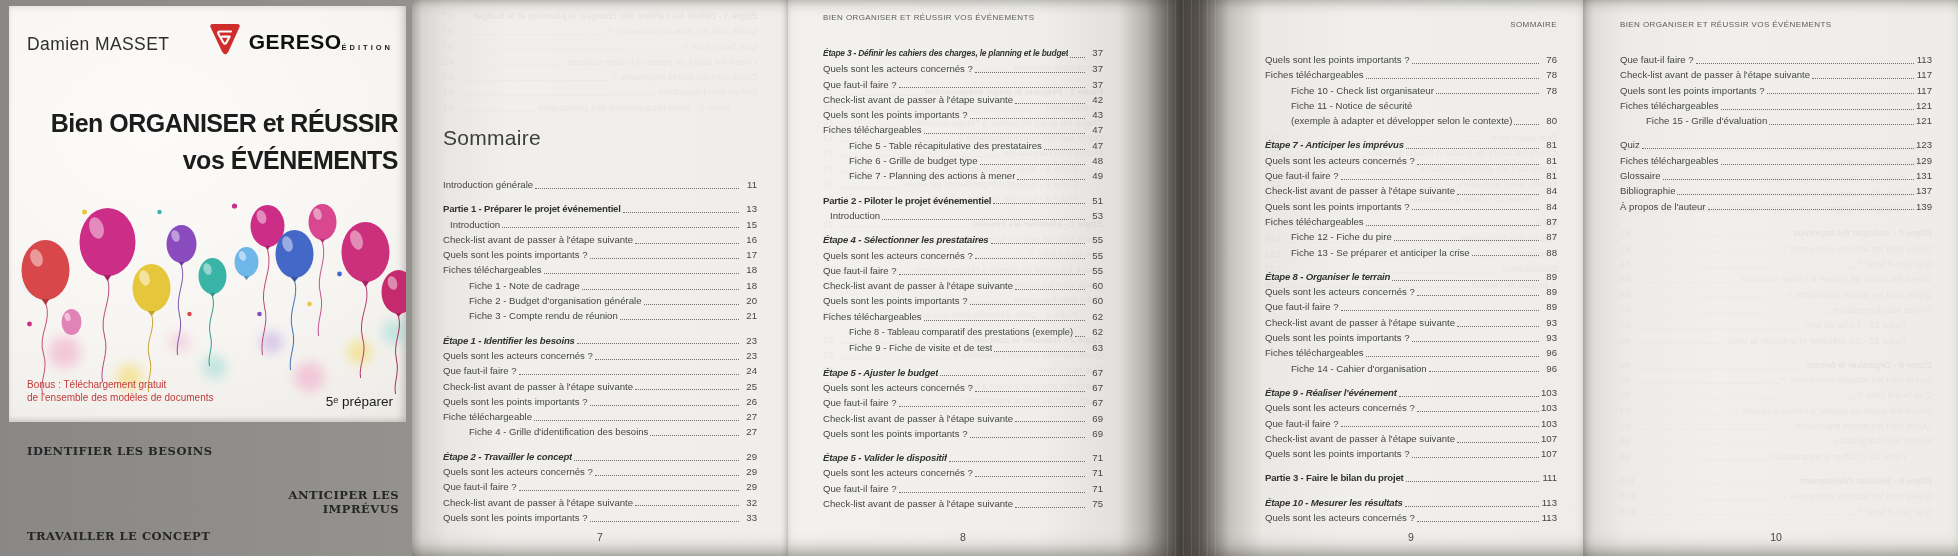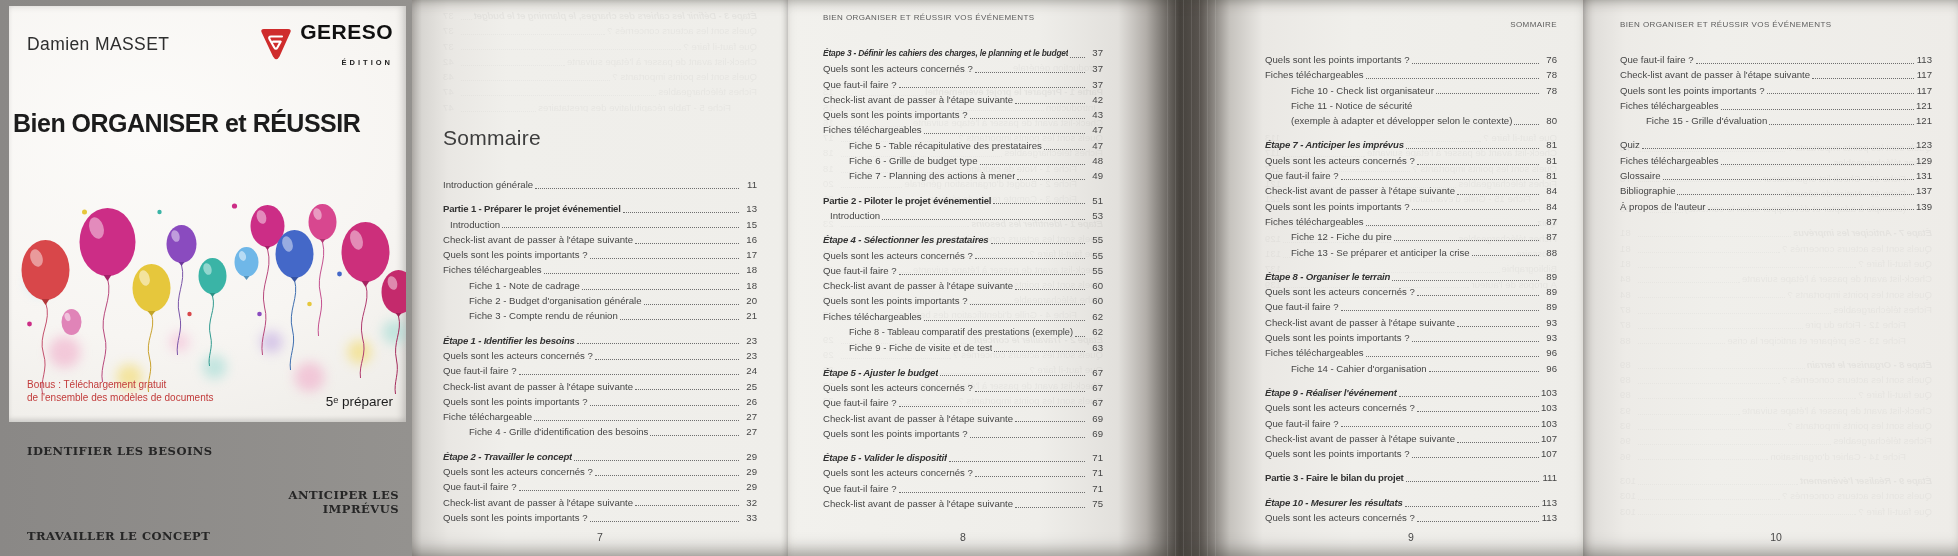--- a/index.html
+++ b/index.html
@@ -13,25 +13,25 @@
 
   
   #coverPhoto{left:0;width:412px;background:linear-gradient(90deg,#8a8886,#94928f);}
   .cover{
     position:absolute;left:9px;top:6px;width:397px;height:416px;
     background:radial-gradient(120% 90% at 35% 30%, #fcfbf9 0%, #f7f5f2 55%, #f0eeea 85%, #e8e5e0 100%);
     box-shadow:inset -4px 0 7px rgba(0,0,0,.15), inset 0 -3px 5px rgba(0,0,0,.08);
   }
   .author{position:absolute;left:18px;top:28px;font-size:17.5px;color:#2e2e2e;letter-spacing:.4px;}
   .brand{position:absolute;right:13px;top:15px;display:flex;align-items:center;gap:7px;}
-  .brand-text{display:flex;flex-direction:column;align-items:flex-end;}
+  .brand-text{display:flex;align-items:flex-end;}
   .brand-name{font-size:21px;font-weight:700;color:#101010;letter-spacing:.5px;line-height:21px;}
   .brand-sub{font-size:7.5px;font-weight:700;color:#222;letter-spacing:3px;margin-top:16px;}
   .cover-title{
-    position:absolute;left:4px;right:8px;top:99px;text-align:left;
+    position:absolute;left:4px;right:8px;top:99px;text-align:right;
     font-size:25px;font-weight:700;color:#1c1c1c;line-height:37px;letter-spacing:-.5px;
   }
   .balloons{position:absolute;left:0;top:186px;width:397px;height:240px;}
   .tags{
     position:absolute;left:18px;top:438px;width:372px;
     display:grid;grid-template-columns:188px 1fr;column-gap:10px;row-gap:13px;
     font-family:"DejaVu Serif",serif;font-weight:700;font-size:11.5px;
     letter-spacing:.5px;color:#262626;
   }
   .tags .right{text-align:right;margin-top:44px;}
@@ -111,20 +111,21 @@
         <path d="M23 10.5 H12.2 q-3.1 0 -1.6 2.7 l4.7 8.2 q1.6 2.7 3.1 0 l3.3 -5.8 h-7.6" fill="none" stroke="#ffffff" stroke-width="2.1" stroke-linecap="round" stroke-linejoin="round"></path>
       </svg>
       <div class="brand-text">
         <div class="brand-name">GERESO</div>
         <div class="brand-sub">ÉDITION</div>
       </div>
     </div>
 
     <div class="cover-title">
       <div>Bien ORGANISER et RÉUSSIR</div>
+      <div>vos ÉVÉNEMENTS</div>
     </div>
 
     <svg class="balloons" viewBox="0 0 396 240">
       <defs>
         <filter id="soft" x="-80%" y="-80%" width="260%" height="260%">
             <feGaussianBlur stdDeviation="6"></feGaussianBlur>
           </filter>
       </defs>
       <g filter="url(#soft)" opacity="0.5">
         <circle cx="55" cy="160" r="16" fill="#f09ec2"></circle>

